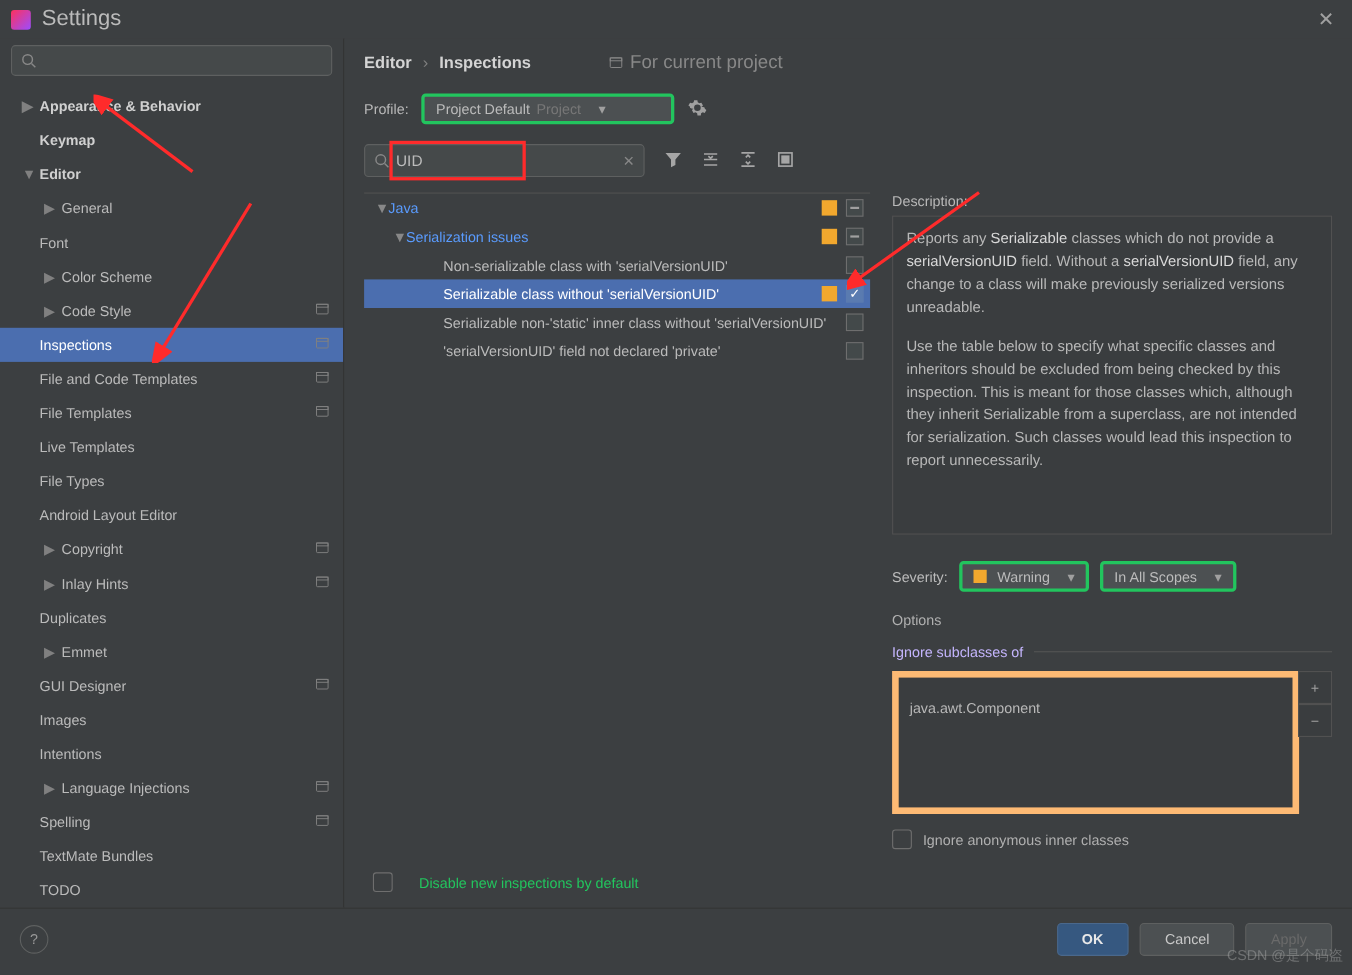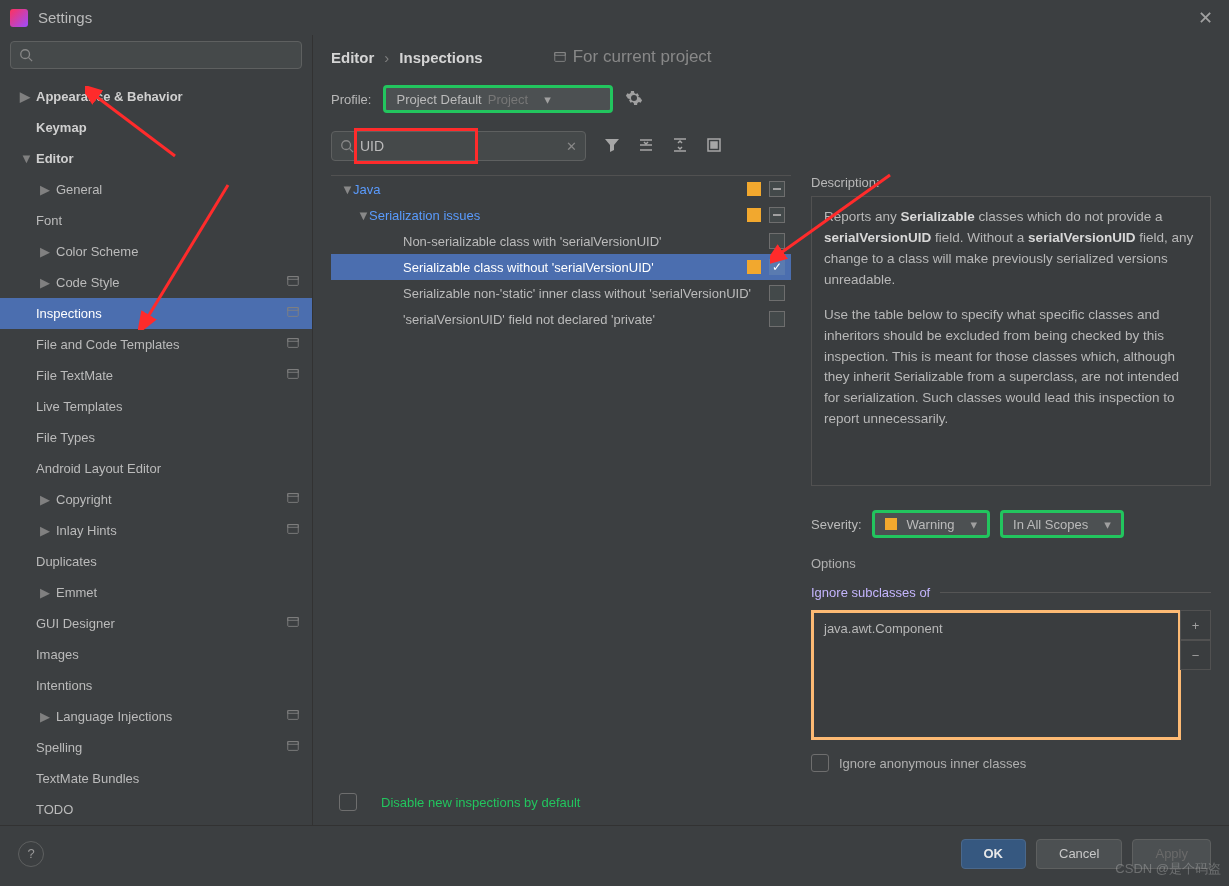--- a/index.html
+++ b/index.html
@@ -1,19 +1,19 @@
 <!DOCTYPE html>
 <html><head>
 <meta charset="utf-8">
 <style>
 * { box-sizing: border-box; margin: 0; padding: 0; }
 body { font-family: -apple-system, "Segoe UI", Arial, sans-serif; background: #3c3f41; color: #bbbbbb; font-size: 13px; overflow: hidden; width: 1229px; height: 886px; position: relative; }
 .titlebar { height: 35px; display: flex; align-items: center; padding: 0 10px; background: #3c3f41; }
 .titlebar-icon { width: 18px; height: 18px; background: linear-gradient(135deg, #fe315d, #9c4dff); border-radius: 3px; margin-right: 10px; }
-.titlebar-title { color: #bbbbbb; font-size: 15px; flex: 1; }
+.titlebar-title { color: #bbbbbb; font-size: 20px; flex: 1; }
 .close-x { color: #a0a0a0; font-size: 18px; cursor: pointer; padding: 0 6px; }
 .main-layout { display: flex; height: 790px; }
 .sidebar { width: 313px; background: #3c3f41; display: flex; flex-direction: column; border-right: 1px solid #323232; }
 .search-box { margin: 6px 10px 10px 10px; height: 28px; background: #45494a; border: 1px solid #5e6060; border-radius: 4px; display: flex; align-items: center; padding: 0 8px; }
 .search-box svg { width: 14px; height: 14px; }
 .search-box input { background: transparent; border: none; outline: none; color: #bbb; flex: 1; margin-left: 6px; font-size: 13px; }
 .sidebar-tree { flex: 1; overflow-y: auto; padding-top: 2px; }
 .tree-row { display: flex; align-items: center; height: 31px; padding-left: 20px; cursor: pointer; position: relative; }
 .tree-row.bold { font-weight: 600; color: #d0d0d0; }
 .tree-row.selected { background: #4b6eaf; color: #fff; }
@@ -47,28 +47,28 @@
 .it-row .cat { color: #5a9bfd; font-weight: 500; }
 .it-row .chev2 { color: #888; width: 12px; display: inline-block; }
 .it-row .sq { position: absolute; right: 30px; width: 14px; height: 14px; background: #f2a82e; }
 .it-row .cb { position: absolute; right: 6px; width: 16px; height: 16px; border: 1px solid #6e6e6e; background: #43494a; cursor: pointer; display: flex; align-items: center; justify-content: center; }
 .it-row .cb.dash::after { content: ""; width: 8px; height: 2px; background: #a0a0a0; }
 .it-row .cb.chk { background: #5a7bb0; border-color: #5a7bb0; }
 .it-row .cb.chk::after { content: "✓"; color: #fff; font-size: 12px; }
 .desc-panel { flex: 1; padding-left: 20px; display: flex; flex-direction: column; }
 .desc-title { color: #b8b8b8; margin-bottom: 6px; }
 .desc-text { background: #3a3d3f; border: 1px solid #515151; padding: 10px 12px; color: #b8b8b8; line-height: 1.55; font-size: 13.5px; height: 290px; overflow-y: auto; }
-.desc-text b { color: #d8d8d8; font-weight: 700; }
+.desc-text b { color: #d8d8d8; font-weight: 400; }
 .sev-row { display: flex; align-items: center; gap: 10px; margin-top: 24px; }
 .sev-sq { width: 12px; height: 12px; background: #f2a82e; display: inline-block; margin-right: 4px; }
 .options-label { margin-top: 18px; color: #b0b0b0; }
 .ignore-label { margin-top: 14px; color: #c4b5fd; display: flex; align-items: center; gap: 10px; }
 .ignore-label .line { flex: 1; height: 1px; background: #555; }
 .ignore-box { margin-top: 10px; display: flex; }
-.ignore-list { flex: 1; height: 130px; background: #3a3d3f; border: 3px solid #fdba74; padding: 8px 10px; color: #b8b8b8; }
+.ignore-list { flex: 1; height: 130px; background: #3a3d3f; border: 6px solid #fdba74; padding: 20px 10px; color: #b8b8b8; }
 .ignore-btns { width: 30px; display: flex; flex-direction: column; }
 .ignore-btns > div { height: 30px; border: 1px solid #515151; background: #3a3d3f; display: flex; align-items: center; justify-content: center; color: #a0a0a0; cursor: pointer; margin-left: -1px; }
 .anon-row { margin-top: 14px; display: flex; align-items: center; gap: 10px; color: #b0b0b0; }
 .checkbox-empty { width: 18px; height: 18px; border: 1px solid #6e6e6e; border-radius: 3px; cursor: pointer; }
 .disable-row { display: flex; align-items: center; gap: 24px; padding: 8px 0 14px 8px; color: #22c55e; }
 .footer { height: 56px; border-top: 1px solid #323232; display: flex; align-items: center; padding: 0 18px; }
 .help-btn { width: 26px; height: 26px; border-radius: 50%; border: 1px solid #5e6060; display: flex; align-items: center; justify-content: center; color: #999; cursor: pointer; }
 .footer-space { flex: 1; }
 .btn { height: 30px; padding: 0 22px; border-radius: 4px; border: 1px solid #5e6060; background: #4c5052; color: #c8c8c8; cursor: pointer; margin-left: 10px; display: flex; align-items: center; }
 .btn.primary { background: #365880; border-color: #4a688c; color: #e8e8e8; font-weight: 600; }
@@ -142,21 +142,21 @@
         <div class="tree-row indent2">
           <span class="chev"></span>
           <span>File and Code Templates</span>
           <span class="proj-icon"><svg width="14" height="14" viewBox="0 0 16 16" fill="none" stroke="currentColor">
               <rect x="2" y="3" width="12" height="10" rx="1"></rect>
               <rect x="2" y="3" width="12" height="3"></rect>
             </svg></span>
         </div>
         <div class="tree-row indent2">
           <span class="chev"></span>
-          <span>File TextMate</span>
+          <span>File Templates</span>
           <span class="proj-icon"><svg width="14" height="14" viewBox="0 0 16 16" fill="none" stroke="currentColor">
               <rect x="2" y="3" width="12" height="10" rx="1"></rect>
               <rect x="2" y="3" width="12" height="3"></rect>
             </svg></span>
         </div>
         <div class="tree-row indent2">
           <span class="chev"></span>
           <span>Live Templates</span>
         </div>
         <div class="tree-row indent2">

